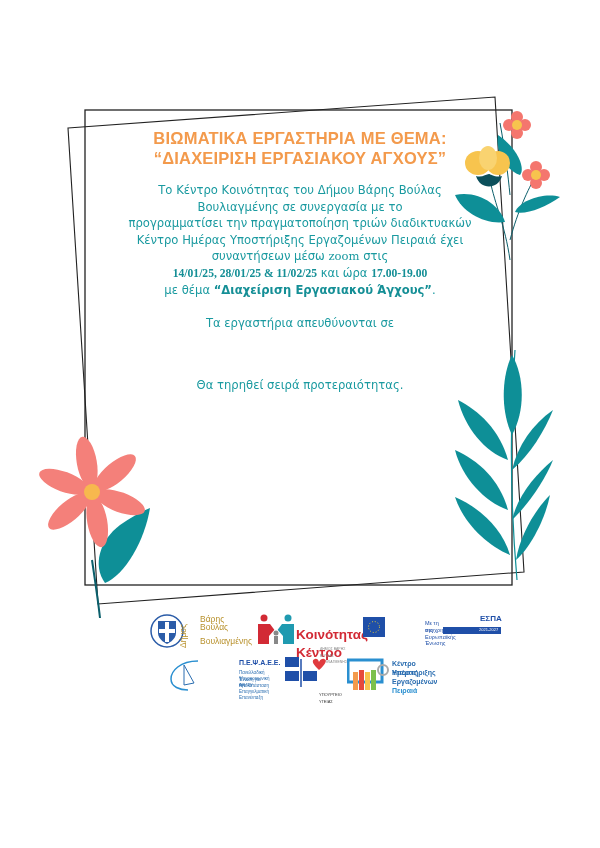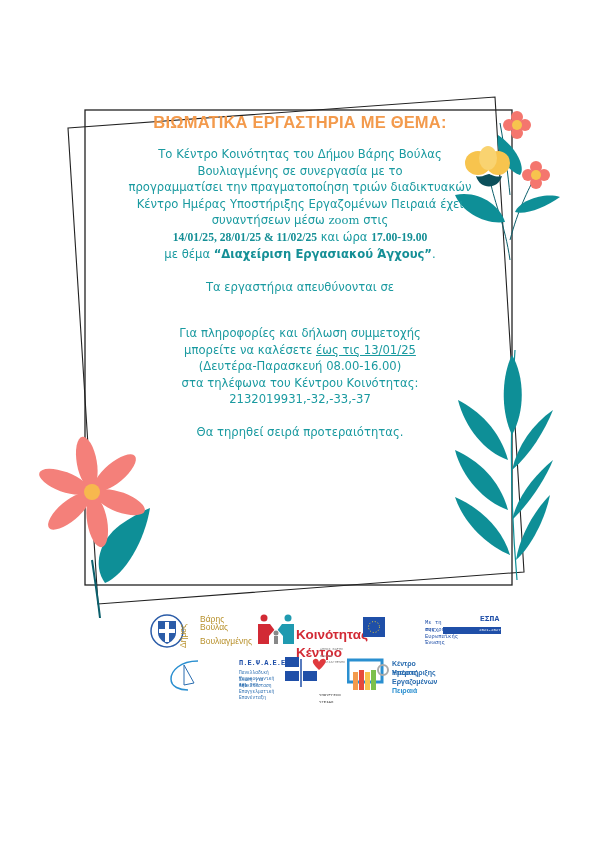--- a/index.html
+++ b/index.html
@@ -1,31 +1,31 @@
 <!DOCTYPE html>
 <html><head>
 <meta charset="utf-8">
 <style>
   html, body { margin:0; padding:0; }
   body { width:600px; height:848px; background:#ffffff; position:relative; overflow:hidden; font-family:"DejaVu Sans", sans-serif; }
   .layer { position:absolute; left:0; top:0; width:600px; height:848px; }
-  .content { position:absolute; left:90px; top:112px; width:420px; text-align:center; color:#1a9aa0; }
+  .content { position:absolute; left:90px; top:128px; width:420px; text-align:center; color:#1a9aa0; }
   .title { color:#f39a4c; font-family:"Liberation Sans", sans-serif; font-weight:bold; font-size:16.5px; line-height:20px; margin:0 0 14px 0; letter-spacing:0.2px; }
   .p { font-size:11.6px; line-height:16.5px; margin:0; }
   .b { font-weight:bold; color:#158f96; }
   .serifb { font-family:Liberation Serif, serif; font-weight:bold; color:#158f96; }
   .serif { font-family:"DejaVu Serif", serif; }
   .u { text-decoration:underline; }
   .gap { height:16px; }
   .gap2 { height:30px; }
   .logos { position:absolute; left:0; top:0; }
   .logo { position:absolute; }
   .kentro-txt { position:absolute; font-family:"Liberation Sans", sans-serif; font-weight:bold; color:#d22a35; font-size:13.5px; line-height:14px; }
   .demos-txt { position:absolute; font-family:"Liberation Sans", sans-serif; color:#b8912c; font-size:8.5px; line-height:10px; }
-  .small { position:absolute; font-family:Liberation Mono, monospace; font-size:5.5px; line-height:6.5px;padding-left:36px; }
+  .small { position:absolute; font-family:Liberation Sans, sans-serif; font-size:5.5px; line-height:6.5px;padding-left:36px; }
   .khy { position:absolute; font-family:"Liberation Sans", sans-serif; font-weight:bold; color:#2a6db0; font-size:7px; line-height:9px; }
 </style>
 </head>
 <body>
 
 <svg class="layer" viewBox="0 0 600 848">
   <rect x="85" y="110" width="427" height="475" fill="none" stroke="#222" stroke-width="1.3"></rect>
   <polygon points="68,128 495,97 524,572 98,604" fill="none" stroke="#222" stroke-width="1.1"></polygon>
 </svg>
 
@@ -83,47 +83,41 @@
       <ellipse cx="0" cy="-30" rx="10" ry="26" transform="rotate(230)"></ellipse>
       <ellipse cx="0" cy="-30" rx="10" ry="26" transform="rotate(290)"></ellipse>
     </g>
     <circle cx="0" cy="0" r="8" fill="#f7b84e"></circle>
   </g>
 </svg>
 
 <div class="content">
   <div class="title">
     <div>ΒΙΩΜΑΤΙΚΑ ΕΡΓΑΣΤΗΡΙΑ ΜΕ ΘΕΜΑ:</div>
+    <div>“ΔΙΑΧΕΙΡΙΣΗ ΕΡΓΑΣΙΑΚΟΥ ΑΓΧΟΥΣ”</div>
   </div>
 
   <div>
     <p class="p">Το Κέντρο Κοινότητας του Δήμου Βάρης Βούλας</p>
     <p class="p">Βουλιαγμένης σε συνεργασία με το</p>
     <p class="p">προγραμματίσει την πραγματοποίηση τριών διαδικτυακών</p>
     <p class="p">Κέντρο Ημέρας Υποστήριξης Εργαζομένων Πειραιά έχει</p>
     <p class="p"><span>συναντήσεων μέσω </span><span class="serif">zoom</span><span> στις</span></p>
     <p class="p"><span class="serifb">14/01/25, 28/01/25 &amp; 11/02/25</span><span> και ώρα </span><span class="serifb">17.00-19.00</span></p>
     <p class="p"><span>με θέμα </span><span class="b">“Διαχείριση Εργασιακού Άγχους”</span><span>.</span></p>
   </div>
 
   <div class="gap"></div>
 
   <div>
     <p class="p">Τα εργαστήρια απευθύνονται σε</p>
   </div>
 
   <div class="gap2"></div>
 
-  <div>
-    <p class="p">Για πληροφορίες και δήλωση συμμετοχής</p>
-    <p class="p"><span>μπορείτε να καλέσετε </span><span class="u">έως τις 13/01/25</span></p>
-    <p class="p">(Δευτέρα-Παρασκευή 08.00-16.00)</p>
-    <p class="p">στα τηλέφωνα του Κέντρου Κοινότητας:</p>
-    <p class="p">2132019931,-32,-33,-37</p>
-  </div>
 
   <div class="gap"></div>
 
   <p class="p">Θα τηρηθεί σειρά προτεραιότητας.</p>
 </div>
 
 <div class="logos">
 
   <svg class="logo" style="left:150px;top:613px" width="34" height="36" viewBox="0 0 34 36">
     <circle cx="17" cy="18" r="16" fill="none" stroke="#2b5ca8" stroke-width="1.5"></circle>

